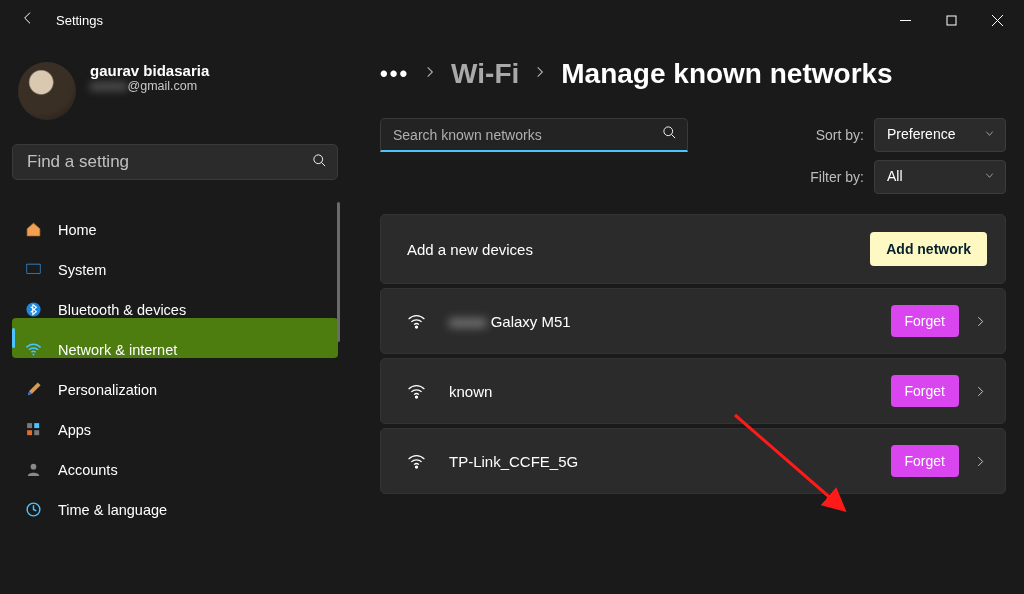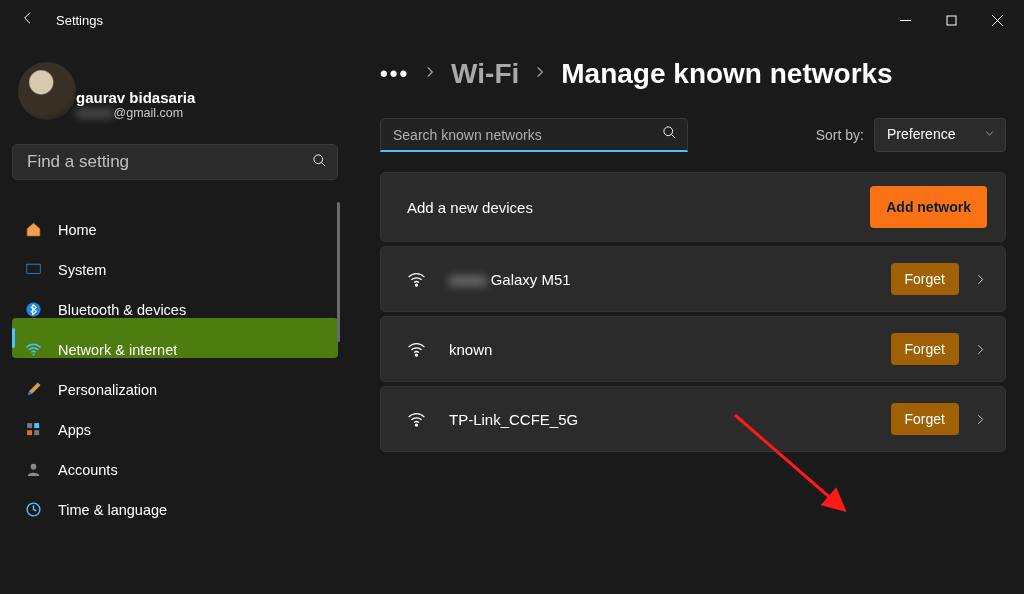--- a/index.html
+++ b/index.html
@@ -11,21 +11,21 @@
   .titlebar .back svg { width: 16px; height: 16px; fill: none; stroke: #fff; stroke-width: 1.5; }
   .titlebar .title { font-size: 13px; font-weight: 400; }
   .titlebar .winctrl { margin-left: auto; display: flex; }
   .wc { width: 46px; height: 32px; display: flex; align-items: center; justify-content: center; }
   .wc svg { width: 11px; height: 11px; fill: none; stroke: #fff; stroke-width: 1; }
 
   .body { display: flex; height: calc(100% - 40px); }
 
   
   .sidebar { width: 350px; padding: 12px 12px 0 12px; display: flex; flex-direction: column; }
-  .profile { display: flex; align-items: flex-end; padding: 10px 6px 18px 6px; }
+  .profile { display: flex; align-items: flex-start; gap: 14px; padding: 10px 6px 18px 6px; }
   .avatar { width: 58px; height: 58px; border-radius: 50%; background: radial-gradient(circle at 40% 35%, #d9c9b0 0 22%, #3a2f25 25% 60%, #1c1813 100%); flex-shrink: 0; }
   .profile .name { font-size: 15px; font-weight: 600; }
   .profile .email { font-size: 12.5px; color: #c8c8c8; }
   .email .blur { filter: blur(4px); }
 
   .search { display: flex; align-items: center; background: #2b2b2b; border: 1px solid #3a3a3a; border-radius: 5px; height: 36px; padding: 0 10px 0 14px; margin: 6px 0 18px 0; }
   .search input { flex: 1; background: transparent; border: none; outline: none; color: #3b82f6; font-size: 17px; }
   .search input::placeholder { color: #c0c0c0; }
   .icon-search svg { width: 15px; height: 15px; fill: none; stroke: #fff; stroke-width: 1.5; }
 
@@ -61,22 +61,22 @@
 
   .cards { display: flex; flex-direction: column; gap: 4px; }
   .card { background: #2b2b2b; border: 1px solid #333; border-radius: 5px; display: flex; align-items: center; padding: 0 18px 0 26px; height: 66px; }
   .card.addrow { height: 70px; }
   .card .wifi-ico { width: 20px; margin-right: 22px; display: flex; align-items: center; }
   .card .wifi-ico svg { width: 19px; height: 19px; stroke: #fff; fill: none; stroke-width: 1.6; }
   .card .net-name { font-size: 15px; }
   .card .net-name .blur { filter: blur(5px); }
   .card .spacer { flex: 1; }
   .btn { border: none; border-radius: 4px; font-size: 14px; font-family: inherit; cursor: default; }
-  .btn-primary { background: #f97316; color: #06202e; font-weight: 600; height: 42px; padding: 8px 16px; }
-  .btn-forget { background: #a16207; color: #fff; height: 32px; padding: 0 14px; }
+  .btn-primary { background: #fef9c3; color: #06202e; font-weight: 600; height: 34px; padding: 8px 16px; }
+  .btn-forget { background: #d946ef; color: #fff; height: 32px; padding: 0 14px; }
   .row-chev { width: 28px; display: flex; align-items: center; justify-content: flex-end; }
   .row-chev svg { width: 13px; height: 13px; stroke: #ccc; fill: none; stroke-width: 1.8; }
   .addrow .add-label { font-size: 15px; }
 
   
   .arrow { position: absolute; pointer-events: none; }
 </style>
 </head>
 <body>
 
@@ -235,20 +235,29 @@
       <div class="filters">
         <div class="frow">
           <span class="flabel">Sort by:</span>
           <div class="dropdown">
             <span>Preference</span>
             <span class="dd-chev"><svg viewBox="0 0 24 24">
                   <path d="M5 8 L12 16 L19 8"></path>
                 </svg></span>
           </div>
         </div>
+        <div class="frow">
+          <span class="flabel">Filter by:</span>
+          <div class="dropdown">
+            <span>All</span>
+            <span class="dd-chev"><svg viewBox="0 0 24 24">
+                  <path d="M5 8 L12 16 L19 8"></path>
+                </svg></span>
+          </div>
+        </div>
       </div>
     </div>
 
     <div class="cards">
       <div class="card addrow">
         <span class="add-label">Add a new devices</span>
         <span class="spacer"></span>
         <button class="btn btn-primary">Add network</button>
       </div>
 

